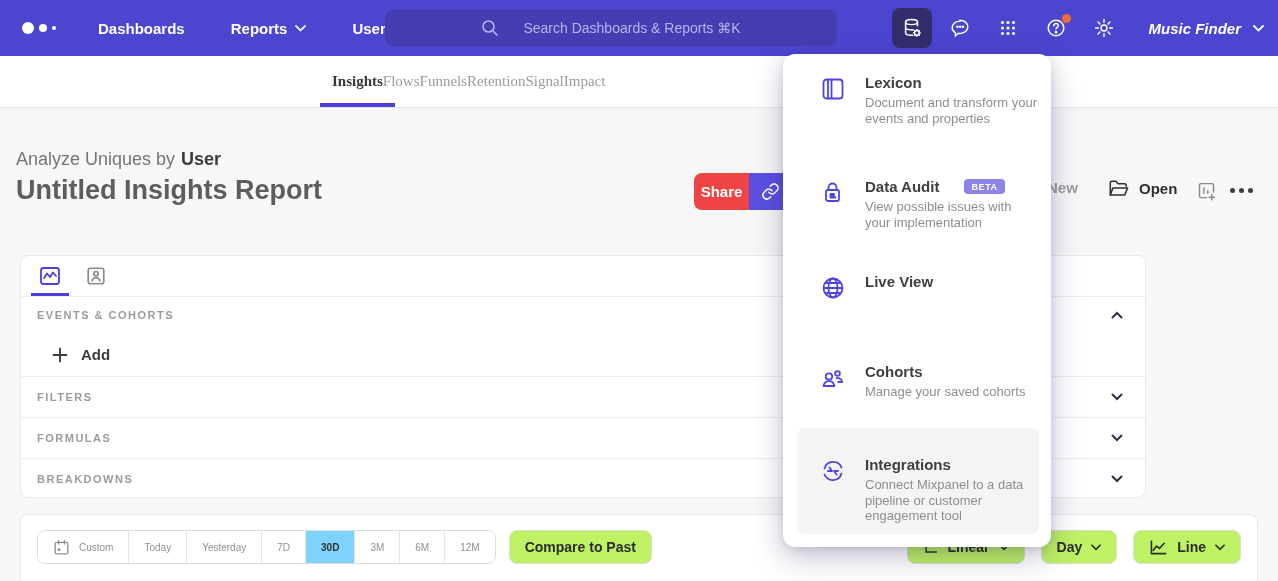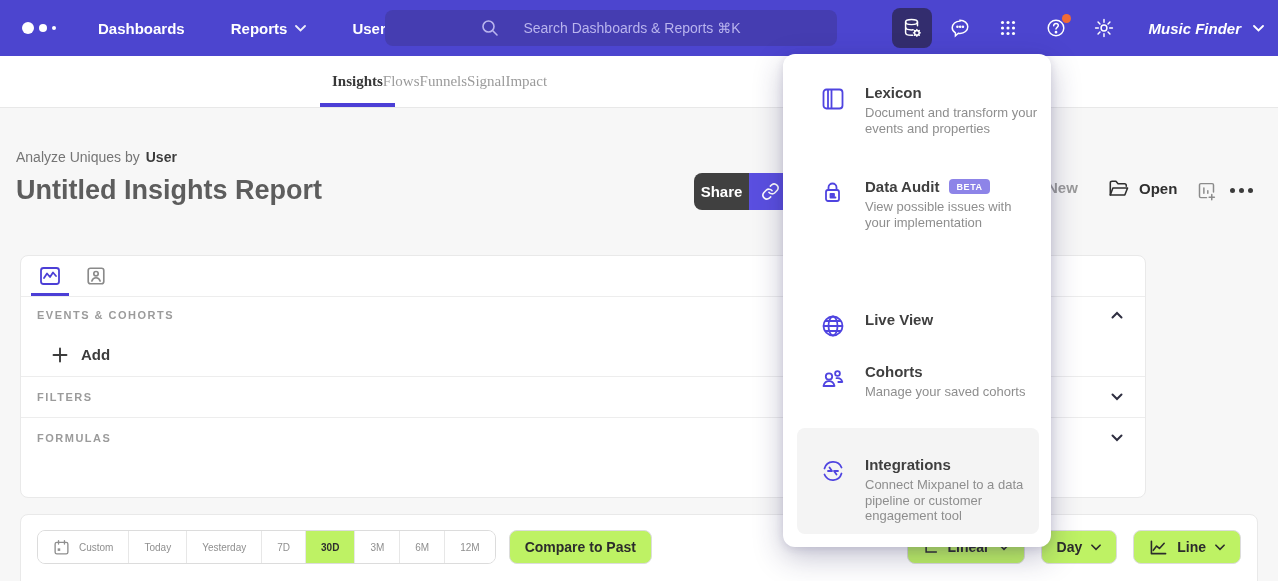--- a/index.html
+++ b/index.html
@@ -24,25 +24,25 @@
   .project { display:flex; align-items:center; gap:12px; color:#fff; font-size:15px; font-weight:bold; margin-left:16px; cursor:pointer; }
 
   
   .tabbar { position:absolute; top:56px; left:0; width:100%; height:52px; background:#fff; border-bottom:1px solid #e8e8e8; z-index:5; }
   .tabbar-inner { display:flex; align-items:stretch; padding-left:332px; height:100%;font-family:Liberation Serif, serif; }
   .rtab { display:flex; align-items:center; font-size:15px; color:#9b9b9b; position:relative; cursor:pointer; white-space:nowrap; }
   .rtab.active { color:#383838; font-weight:bold; }
   .rtab.active::after { content:""; position:absolute; left:-12px; right:-12px; bottom:0; height:4px; background:#4c3fd6; }
 
   
-  .crumb { position:absolute; left:16px; top:149px; font-size:14px; color:#757575; }
+  .crumb { position:absolute; left:16px; top:149px; font-size:18px; color:#757575; }
   .crumb b { color:#3c3c3c; margin-left:6px; }
   .page-title { position:absolute; left:16px; top:175px; font-size:27px; font-weight:bold; color:#5d5d5d; }
   .share-split { position:absolute; left:694px; top:173px; height:37px; display:flex; z-index:4; }
-  .share-main { width:55px; background:#404040; color:#fff; font-size:15px; font-weight:bold; display:flex; align-items:center; justify-content:center; border-radius:8px 0 0 8px; cursor:pointer; }
+  .share-main { width:55px; background:#ef4444; color:#fff; font-size:15px; font-weight:bold; display:flex; align-items:center; justify-content:center; border-radius:8px 0 0 8px; cursor:pointer; }
   .share-link { width:42px; background:#5a4fe0; color:#fff; display:flex; align-items:center; justify-content:center; border-radius:0 8px 8px 0; cursor:pointer; }
   .hdr-action { position:absolute; top:179px; display:flex; align-items:center; gap:10px; font-size:15px; font-weight:bold; cursor:pointer; }
   .act-new { left:1022px; color:#9a9a9a; z-index:4; }
   .act-open { left:1108px; color:#2f2f2f; }
   .act-board { left:1196px; top:181px; color:#8b8b8b; }
   .kebab { position:absolute; left:1230px; top:188px; display:flex; gap:4px; cursor:pointer; }
   .kebab i { width:5px; height:5px; border-radius:50%; background:#3c3c3c; }
 
   
   .card { position:absolute; background:#fff; border:1px solid #e9e9e9; border-radius:8px; }
@@ -56,32 +56,32 @@
   .add-row { height:43px; display:flex; align-items:center; padding-left:31px; }
   .add-btn { display:flex; align-items:center; gap:13px; color:#3c3c3c; font-size:15px; font-weight:bold; cursor:pointer; }
   .collapsed-row { height:41px; border-top:1px solid #ededed; display:flex; align-items:center; padding:0 22px 0 16px; }
 
   
   .tcard { left:20px; top:514px; width:1238px; height:84px; z-index:3; }
   .toolbar { display:flex; align-items:center; padding:15px 16px 0 16px; }
   .seg-group { display:flex; border:1px solid #dcdcdc; border-radius:8px; overflow:hidden; height:34px; }
   .seg { display:flex; align-items:center; gap:9px; padding:0 15px; font-size:10px; color:#8f8f8f; border-right:1px solid #e7e7e7; cursor:pointer; white-space:nowrap; background:#fff; }
   .seg:last-child { border-right:none; }
-  .seg.selected { background:#bef264; color:#2f2f2f; font-weight:bold; }
+  .seg.selected { background:#7dd3fc; color:#2f2f2f; font-weight:bold; }
   .tbtn { display:flex; align-items:center; gap:9px; height:34px; border:1px solid #dcdcdc; border-radius:8px; padding:0 15px; font-size:14px; font-weight:bold; color:#2c2c2c; background:#bef264; cursor:pointer; white-space:nowrap; }
   .cmp { margin-left:13px; }
   .tool-right { margin-left:auto; display:flex; gap:16px; }
 
   
   .apps-panel { position:absolute; left:783px; top:54px; width:268px; height:493px; background:#fff; border-radius:12px; box-shadow:0 10px 30px rgba(40,35,90,.28), 0 2px 8px rgba(40,35,90,.12); z-index:60; }
   .menu-item { position:absolute; left:14px; right:14px; display:flex; gap:19px; padding-left:23px; cursor:pointer; }
   .menu-item .mi-icon { width:26px; flex:none; color:#4f44e0; padding-top:2px; }
   .mi-title { font-size:15px; font-weight:bold; color:#3f3f3f; display:flex; align-items:center; }
   .mi-desc { font-size:13px; color:#8e8e8e; line-height:15.5px; margin-top:4px; max-width:178px; }
-  .beta { display:inline-block; background:#8d84e8; color:#fff; font-size:9px; font-weight:bold; letter-spacing:.6px; padding:2.5px 7px; border-radius:4px; margin-left:10px; }
+  .beta { display:inline-block; background:#8d84e8; color:#fff; font-size:9px; font-weight:bold; letter-spacing:.6px; padding:2.5px 7px; border-radius:4px; margin-left:25px; }
   .mi-hl { position:absolute; left:14px; right:12px; top:374px; height:106px; background:#f4f4f4; border-radius:8px; }
   .mi-hl .menu-item { position:absolute; top:28px; left:0; right:0;justify-content:center; }
 </style>
 </head>
 <body>
 
 <div class="screen">
 
   <div class="navbar">
     <div class="logo">
@@ -170,20 +170,23 @@
       <div class="rtab active">
           <span>Insights</span>
         </div>
       <div class="rtab">
           <span>Flows</span>
         </div>
       <div class="rtab">
           <span>Funnels</span>
         </div>
       <div class="rtab">
+          <span>Retention</span>
+        </div>
+      <div class="rtab">
           <span>Signal</span>
         </div>
       <div class="rtab">
           <span>Impact</span>
         </div>
     </div>
   </div>
 
   <div class="crumb">
     <span>Analyze Uniques by</span><b>User</b>
@@ -272,20 +275,28 @@
     <div class="collapsed-row">
       <span class="sec-label">FILTERS</span>
       <span class="sec-chevron">
         <svg width="12" height="8" viewBox="0 0 12 8" fill="none" stroke="#2e2e40" stroke-width="2" stroke-linecap="round">
             <polyline points="1.5,1.5 6,6 10.5,1.5"></polyline>
           </svg>
       </span>
     </div>
     <div class="collapsed-row">
       <span class="sec-label">FORMULAS</span>
+      <span class="sec-chevron">
+        <svg width="12" height="8" viewBox="0 0 12 8" fill="none" stroke="#2e2e40" stroke-width="2" stroke-linecap="round">
+            <polyline points="1.5,1.5 6,6 10.5,1.5"></polyline>
+          </svg>
+      </span>
+    </div>
+    <div class="collapsed-row">
+      <span class="sec-label">BREAKDOWNS</span>
       <span class="sec-chevron">
         <svg width="12" height="8" viewBox="0 0 12 8" fill="none" stroke="#2e2e40" stroke-width="2" stroke-linecap="round">
             <polyline points="1.5,1.5 6,6 10.5,1.5"></polyline>
           </svg>
       </span>
     </div>
   </div>
 
   <div class="card tcard">
     <div class="toolbar">
@@ -350,21 +361,21 @@
           <svg width="10" height="7" viewBox="0 0 11 7" fill="none" stroke="#2c2c2c" stroke-width="1.8" stroke-linecap="round">
               <polyline points="1,1 5.5,5.5 10,1"></polyline>
             </svg>
         </div>
       </div>
     </div>
   </div>
 
   <div class="apps-panel">
 
-    <div class="menu-item" style="top:30px;">
+    <div class="menu-item" style="top:20px;">
       <span class="mi-icon">
         <svg width="26" height="26" viewBox="0 0 26 26" fill="none" stroke="currentColor" stroke-width="1.8" stroke-linecap="round">
           <rect x="3.5" y="3.5" width="19" height="19" rx="3"></rect>
           <line x1="8" y1="4" x2="8" y2="22"></line>
             <line x1="11.5" y1="4" x2="11.5" y2="22"></line>
         </svg>
       </span>
       <div>
         <div class="mi-title">
             <span>Lexicon</span>
@@ -383,21 +394,21 @@
       </span>
       <div>
         <div class="mi-title">
           <span>Data Audit</span>
           <span class="beta">BETA</span>
         </div>
         <div class="mi-desc">View possible issues with your implementation</div>
       </div>
     </div>
 
-    <div class="menu-item" style="top:219px;margin-top:38px;">
+    <div class="menu-item" style="top:219px;">
       <span class="mi-icon">
         <svg width="26" height="26" viewBox="0 0 26 26" fill="none" stroke="currentColor" stroke-width="1.8" stroke-linecap="round">
           <circle cx="13" cy="13" r="9.5"></circle>
           <line x1="4" y1="13" x2="22" y2="13"></line>
           <ellipse cx="13" cy="13" rx="4.5" ry="9.5"></ellipse>
           <path d="M5.5 8h15M5.5 18h15"></path>
         </svg>
       </span>
       <div>
         <div class="mi-title">

